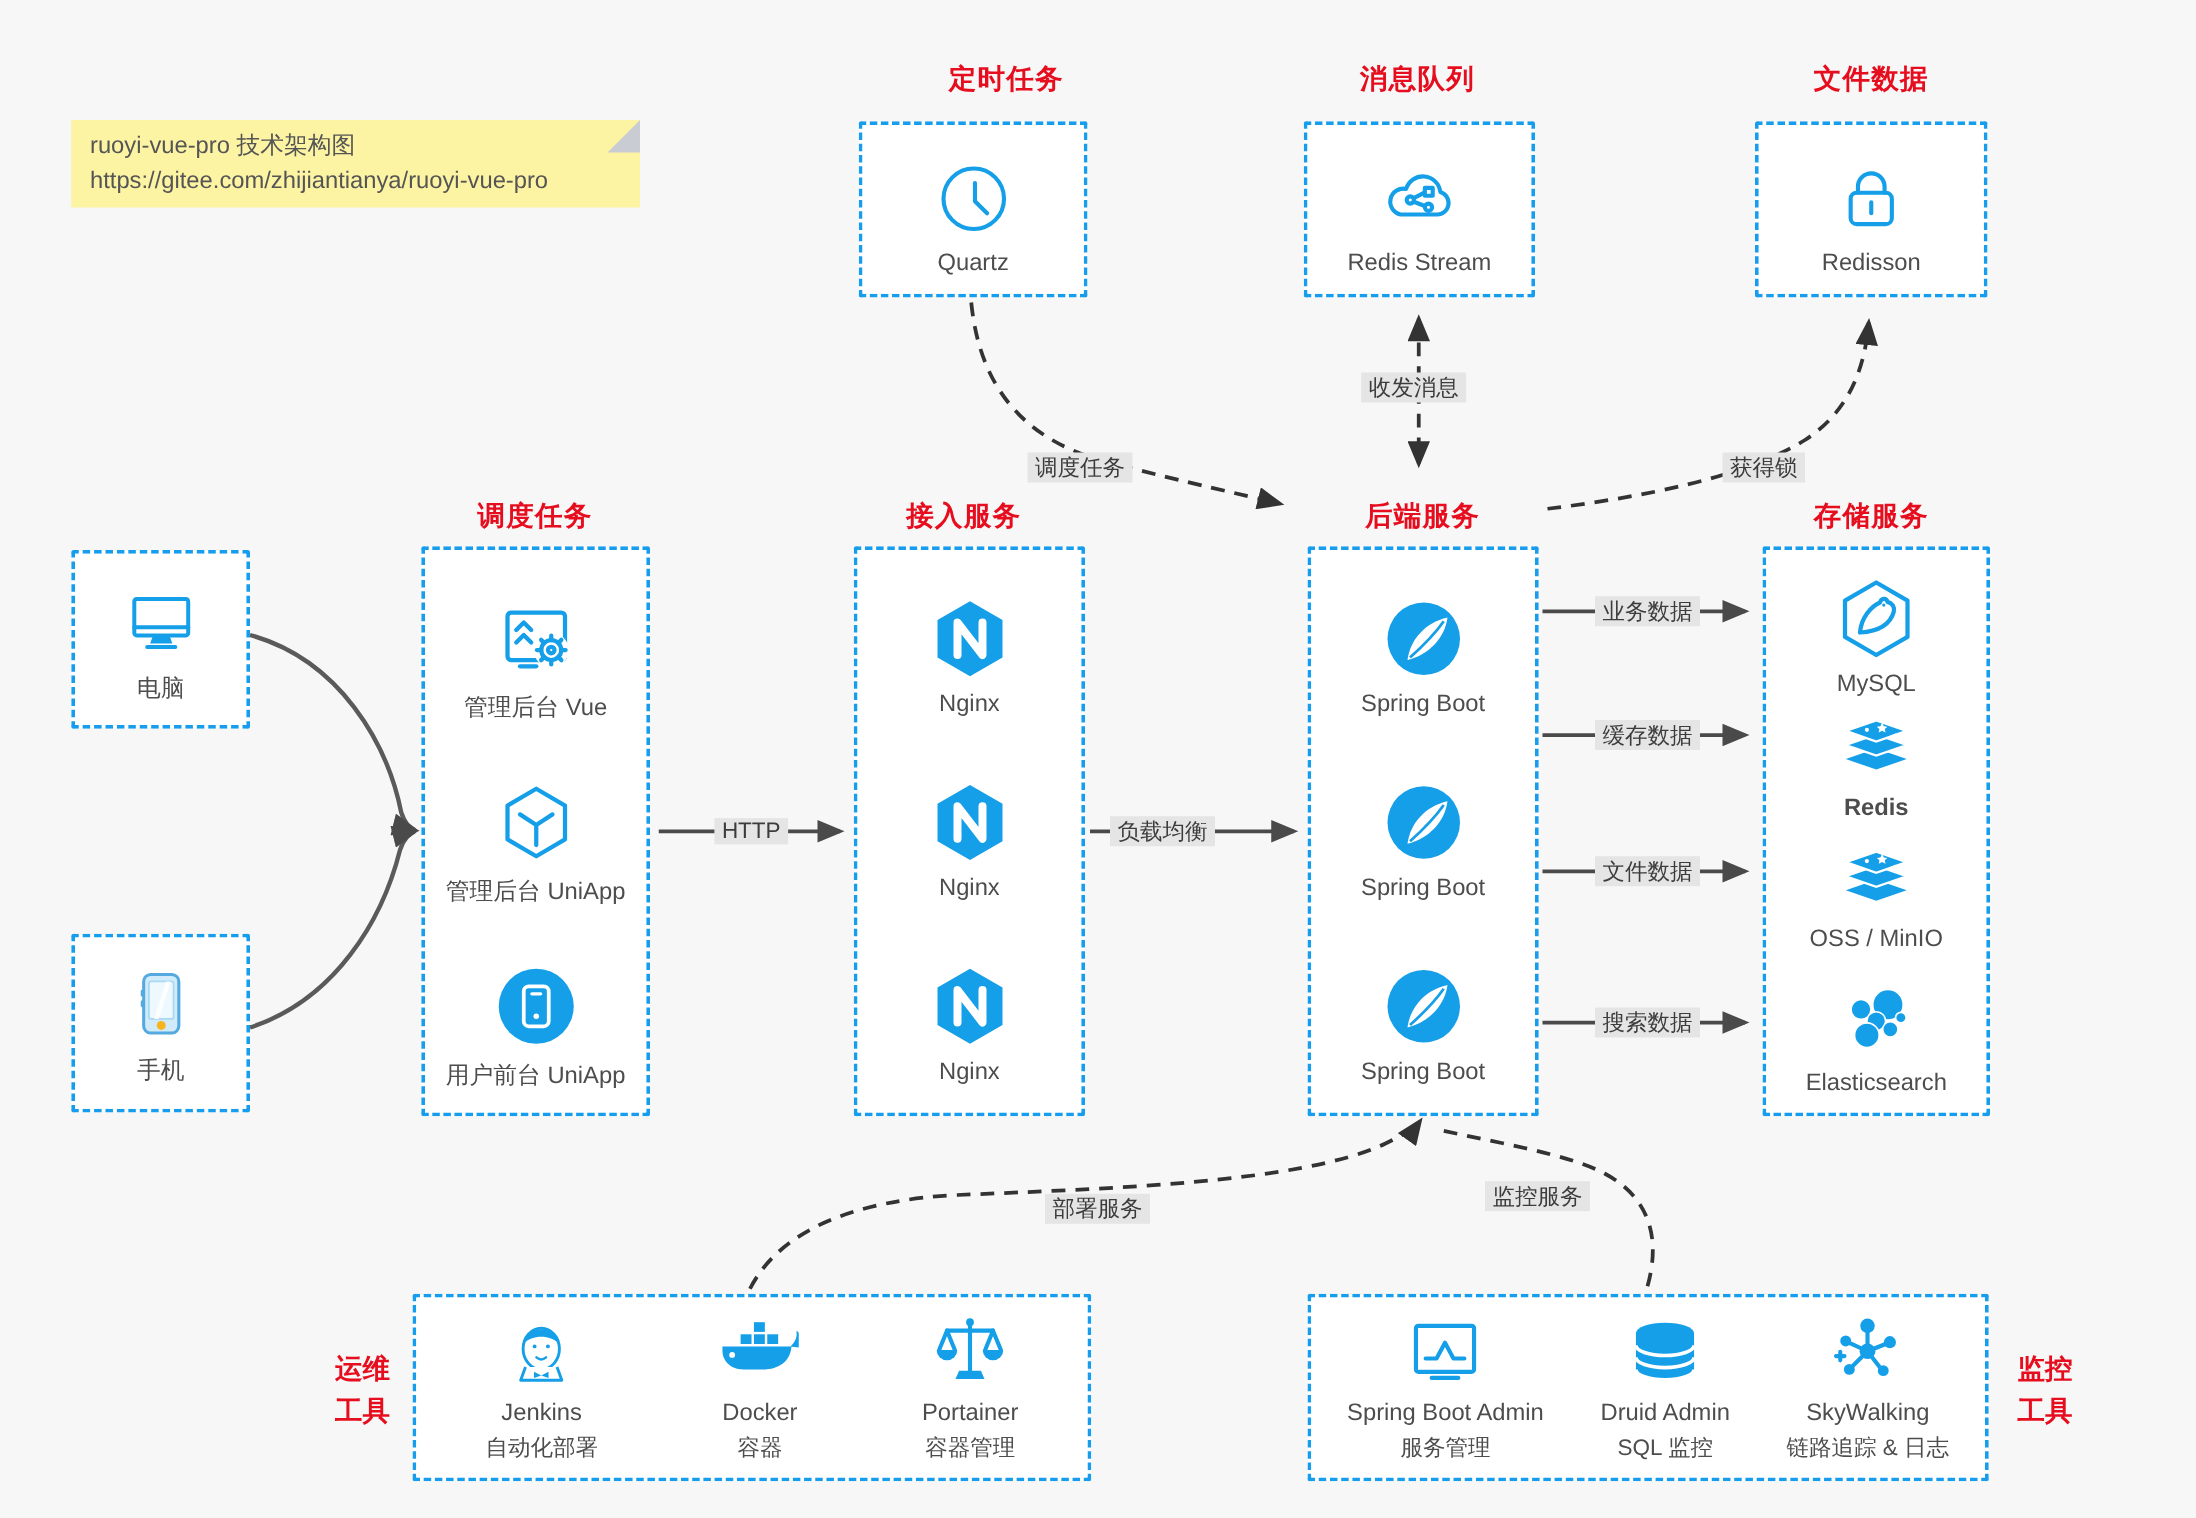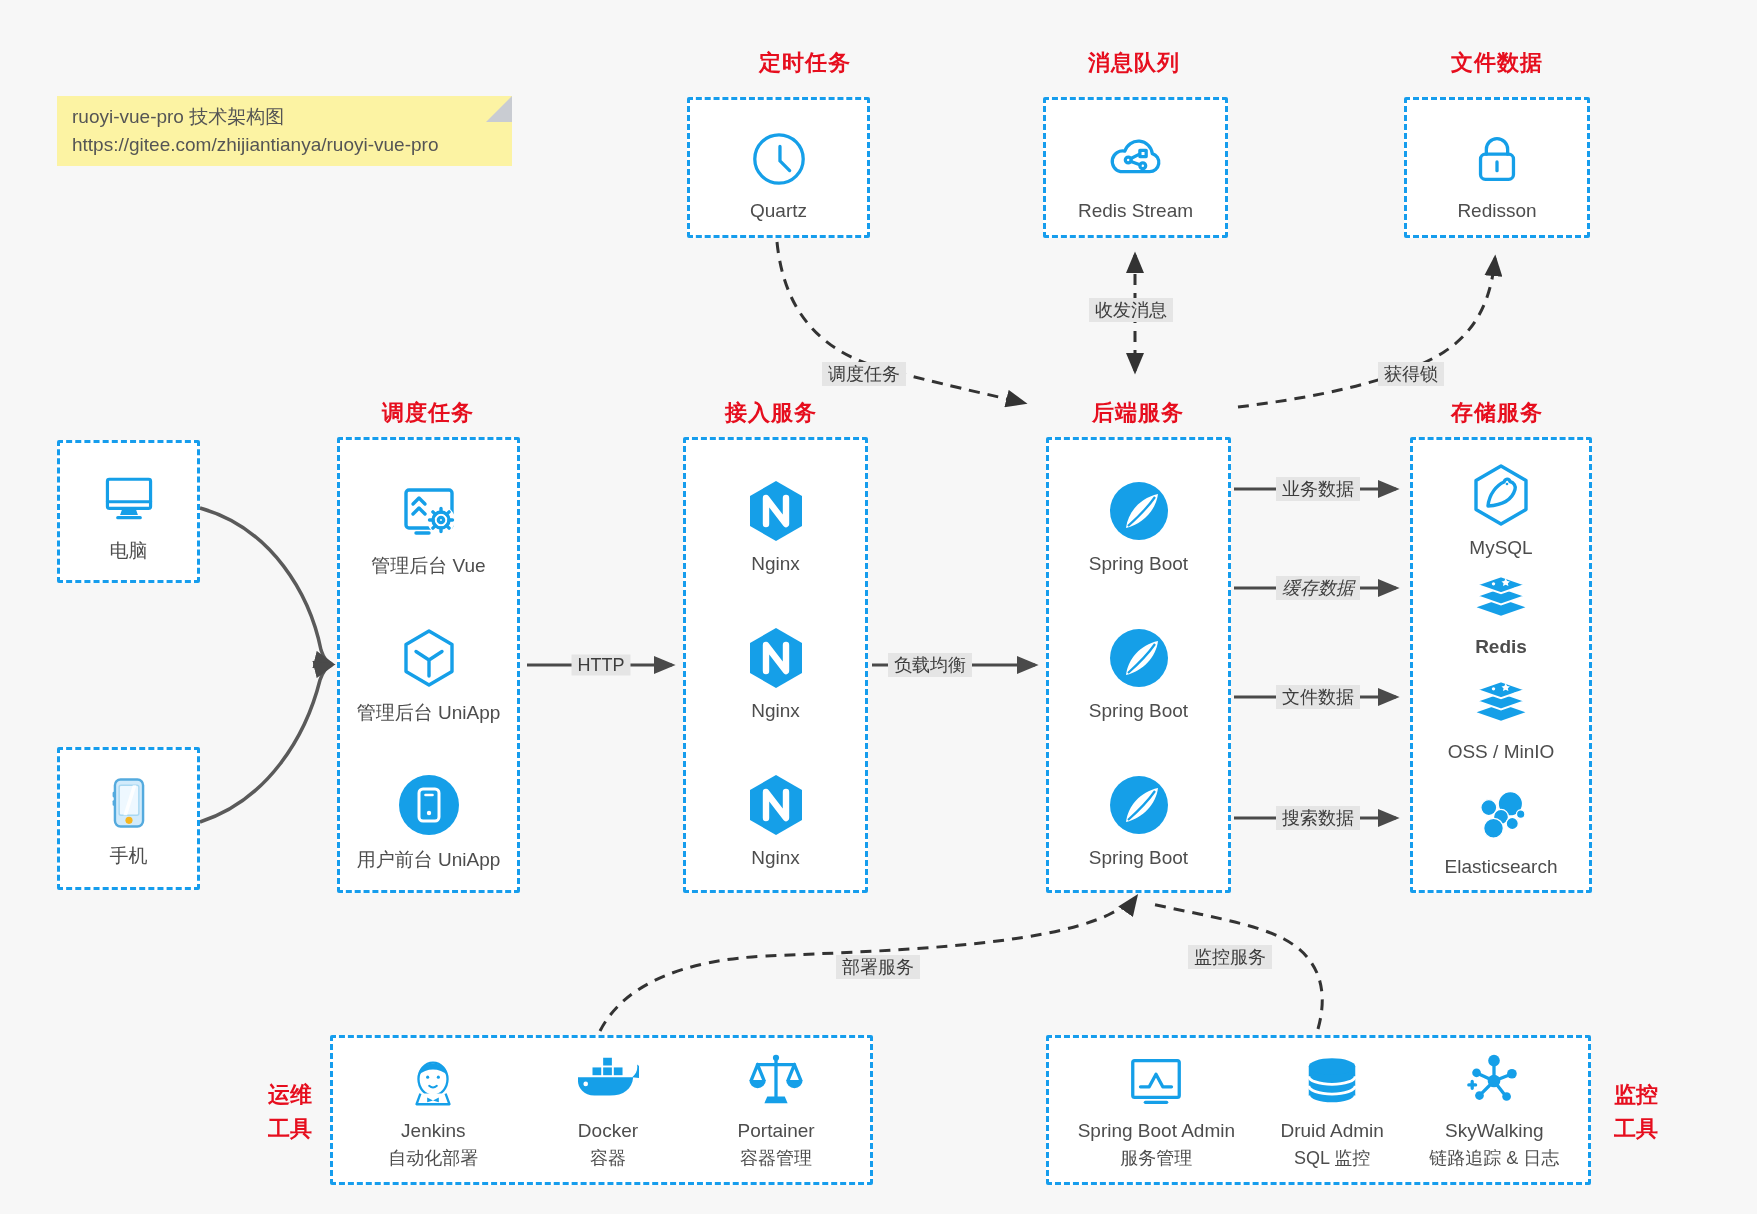--- a/index.html
+++ b/index.html
@@ -365,21 +365,21 @@
     </div>
   </div>
   <div class="side-title" style="left:1608px;top:1078px;width:56px;">
     <div>监控</div>
     <div>工具</div>
   </div>
 
   <div class="edge-label" style="left:601px;top:665px;">HTTP</div>
   <div class="edge-label" style="left:930px;top:665px;">负载均衡</div>
   <div class="edge-label" style="left:1318px;top:489px;">业务数据</div>
-  <div class="edge-label" style="left:1318px;top:588px;font-style:italic;">缓存数据</div>
+  <div class="edge-label" style="left:1318px;top:588px;">缓存数据</div>
   <div class="edge-label" style="left:1318px;top:697px;">文件数据</div>
   <div class="edge-label" style="left:1318px;top:818px;">搜索数据</div>
   <div class="edge-label" style="left:864px;top:374px;">调度任务</div>
   <div class="edge-label" style="left:1131px;top:310px;">收发消息</div>
   <div class="edge-label" style="left:1411px;top:374px;">获得锁</div>
   <div class="edge-label" style="left:878px;top:967px;">部署服务</div>
   <div class="edge-label" style="left:1230px;top:957px;">监控服务</div>
 
 </div>
 

